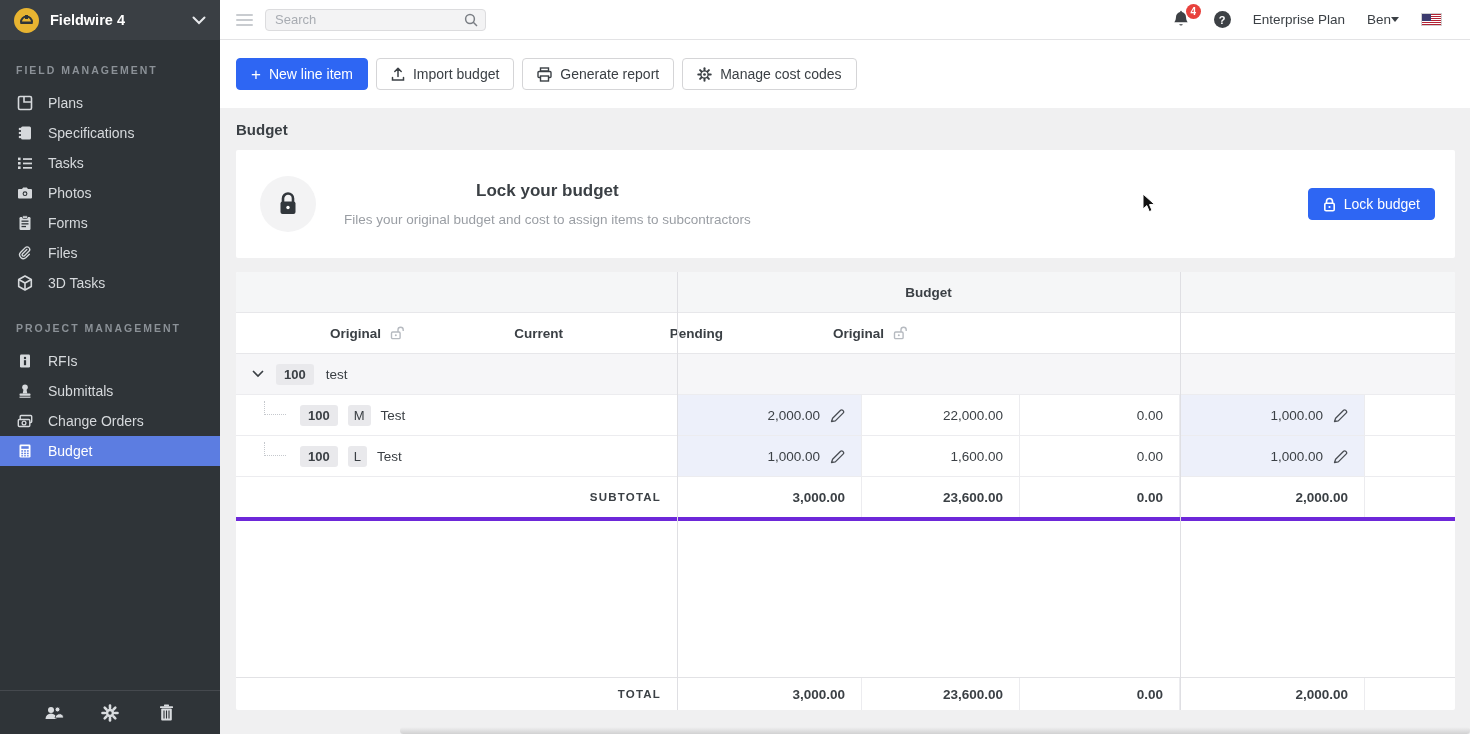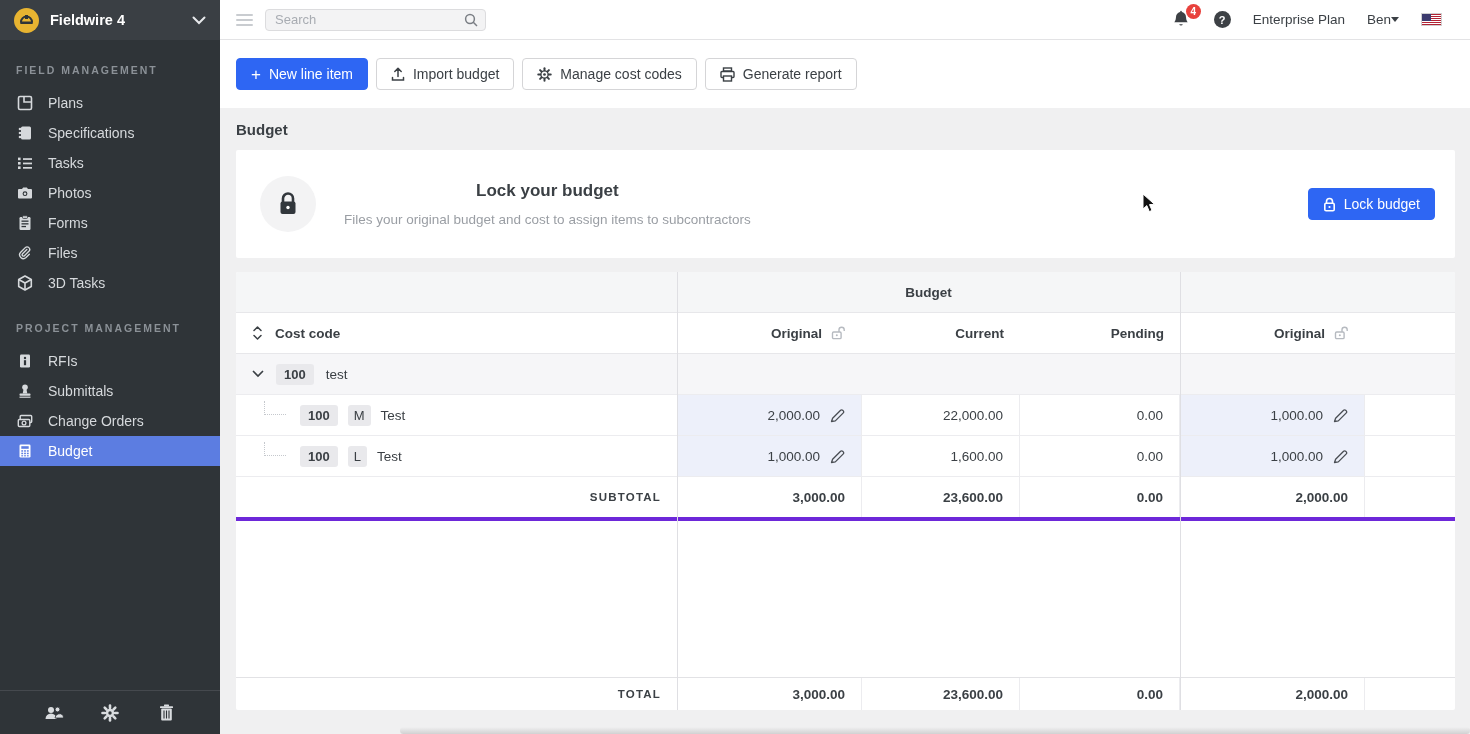--- a/index.html
+++ b/index.html
@@ -321,49 +321,49 @@
       </button>
       <button class="btn">
         <span class="bic">
             <svg width="14" height="15" viewBox="0 0 14 15">
               <path d="M7 1.5 V9.5 M3.8 4.5 L7 1.3 L10.2 4.5" fill="none" stroke="#3b4045" stroke-width="1.5" stroke-linecap="round" stroke-linejoin="round"></path>
               <path d="M1.5 10.5 v2.5 h11 v-2.5" fill="none" stroke="#3b4045" stroke-width="1.5" stroke-linecap="round"></path>
             </svg>
           </span>
         <span>Import budget</span>
       </button>
+      <button class="btn">
+        <span class="bic">
+            <svg width="15" height="15" viewBox="0 0 15 15">
+              <rect x="3.5" y="1" width="8" height="3" fill="none" stroke="#3b4045" stroke-width="1.4"></rect>
+              <rect x="1" y="4.5" width="13" height="6" rx="1" fill="none" stroke="#3b4045" stroke-width="1.4"></rect>
+              <rect x="3.5" y="9" width="8" height="5" fill="#fff" stroke="#3b4045" stroke-width="1.4"></rect>
+            </svg>
+          </span>
+        <span>Generate report</span>
+      </button>
       <button class="btn btn-right">
         <span class="bic">
             <svg width="15" height="15" viewBox="0 0 18 18">
               <g stroke="#3b4045" stroke-width="2.4" stroke-linecap="round">
                 <line x1="9" y1="1.5" x2="9" y2="4"></line>
                 <line x1="9" y1="14" x2="9" y2="16.5"></line>
                 <line x1="1.5" y1="9" x2="4" y2="9"></line>
                 <line x1="14" y1="9" x2="16.5" y2="9"></line>
                 <line x1="3.7" y1="3.7" x2="5.5" y2="5.5"></line>
                 <line x1="12.5" y1="12.5" x2="14.3" y2="14.3"></line>
                 <line x1="3.7" y1="14.3" x2="5.5" y2="12.5"></line>
                 <line x1="12.5" y1="5.5" x2="14.3" y2="3.7"></line>
               </g>
               <circle cx="9" cy="9" r="4.4" fill="none" stroke="#3b4045" stroke-width="1.6"></circle>
               <circle cx="9" cy="9" r="1.6" fill="#3b4045"></circle>
             </svg>
           </span>
         <span>Manage cost codes</span>
       </button>
-      <button class="btn">
-        <span class="bic">
-            <svg width="15" height="15" viewBox="0 0 15 15">
-              <rect x="3.5" y="1" width="8" height="3" fill="none" stroke="#3b4045" stroke-width="1.4"></rect>
-              <rect x="1" y="4.5" width="13" height="6" rx="1" fill="none" stroke="#3b4045" stroke-width="1.4"></rect>
-              <rect x="3.5" y="9" width="8" height="5" fill="#fff" stroke="#3b4045" stroke-width="1.4"></rect>
-            </svg>
-          </span>
-        <span>Generate report</span>
-      </button>
     </div>
 
     <div class="page-title-bar">
       <span class="page-title">Budget</span>
     </div>
 
     <section class="lock-card">
       <div class="lock-circle">
         <svg width="22" height="26" viewBox="0 0 22 26">
             <path d="M6 11 V7.5 a5 5 0 0 1 10 0 V11" fill="none" stroke="#32373c" stroke-width="2.6"></path>
@@ -391,29 +391,20 @@
       <div class="vline v1"></div>
       <div class="vline v2"></div>
 
       <div class="trow t-group-header">
         <div class="cell c0"></div>
         <div class="budget-span">Budget</div>
         <div class="cell c5"></div>
       </div>
 
       <div class="trow t-cols">
-        <div class="cell c0 costcode-head">
-          <span class="sort-btn">
-              <svg width="11" height="16" viewBox="0 0 11 16">
-                <path d="M2 5.5 L5.5 2 L9 5.5" fill="none" stroke="#3b4045" stroke-width="1.5" stroke-linecap="round" stroke-linejoin="round"></path>
-                <path d="M2 10.5 L5.5 14 L9 10.5" fill="none" stroke="#3b4045" stroke-width="1.5" stroke-linecap="round" stroke-linejoin="round"></path>
-              </svg>
-            </span>
-          <span>Cost code</span>
-        </div>
         <div class="cell c1 num" style="gap:9px;">
           <span>Original</span>
           <span class="unlock-ic">
               <svg width="15" height="16" viewBox="0 0 15 16">
                 <rect x="1.5" y="7" width="8.6" height="6.6" rx="1.2" fill="none" stroke="#b6bac0" stroke-width="1.4"></rect>
                 <path d="M8 7 V4.8 a2.6 2.6 0 0 1 5.2 0 V6" fill="none" stroke="#b6bac0" stroke-width="1.4"></path>
                 <circle cx="5.8" cy="10.3" r="1" fill="#b6bac0"></circle>
               </svg>
             </span>
         </div>

